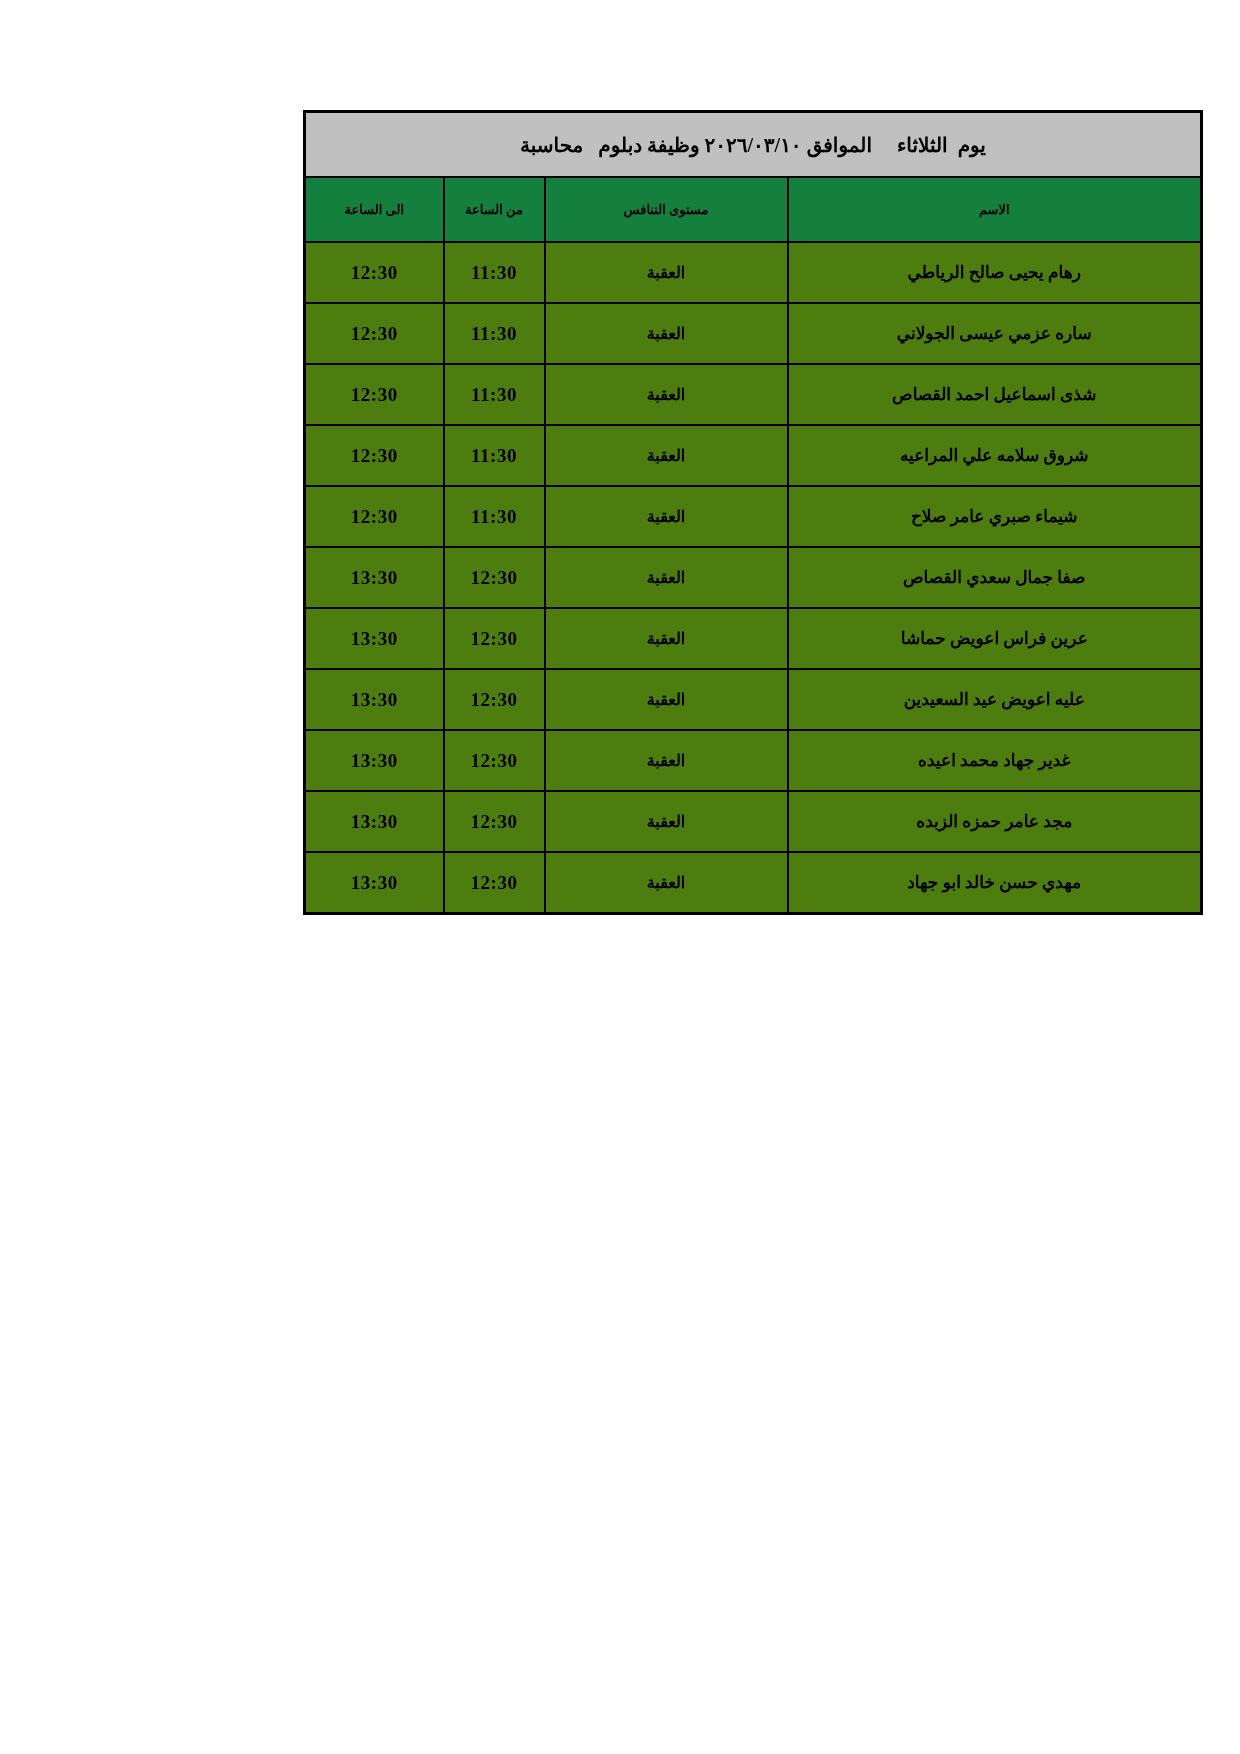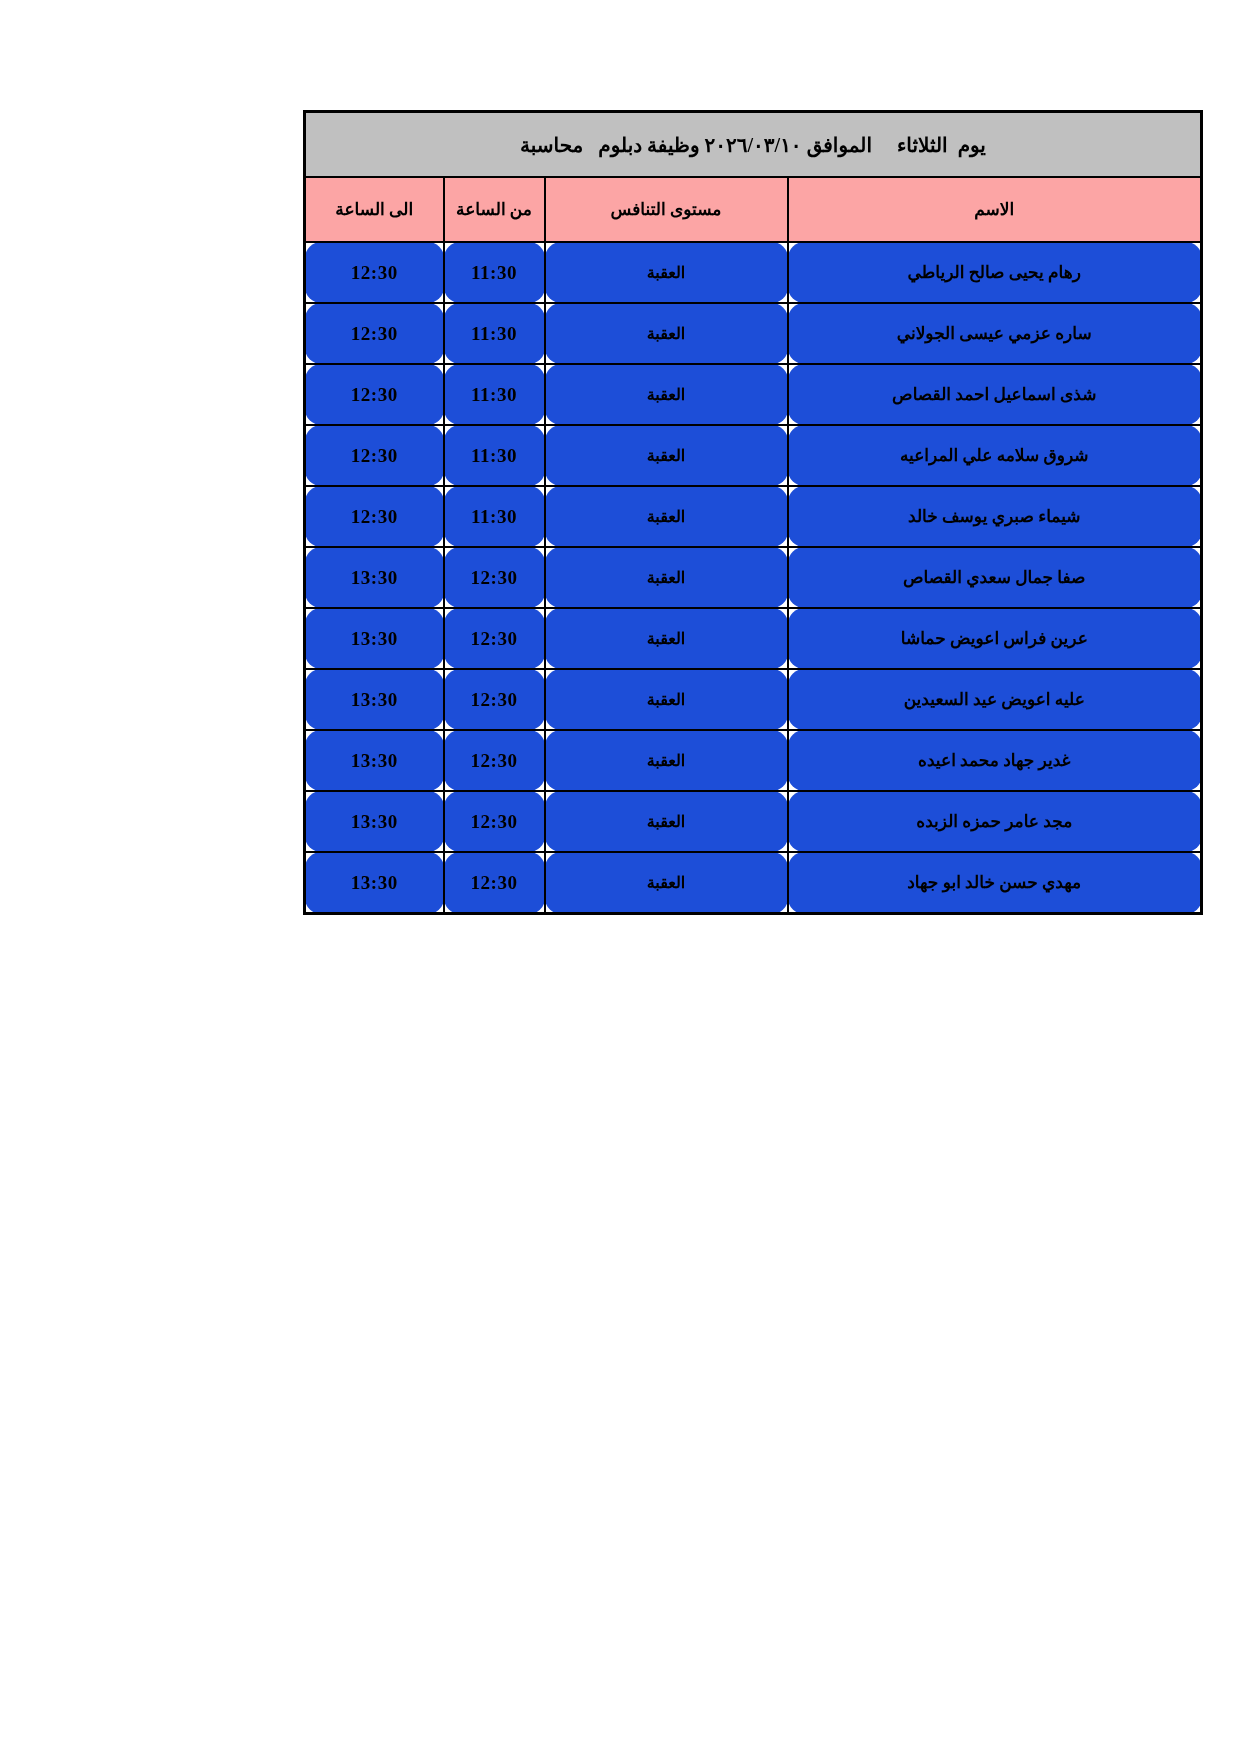--- a/index.html
+++ b/index.html
@@ -38,27 +38,26 @@
     overflow: hidden;
   }
   tr.title-row td {
     height: 63px;
     background: #c0c0c0;
     font-size: 20px;
     white-space: pre-wrap;
   }
   tr.head-row th {
     height: 63px;
-    font-size: 17px;
-    background: #fca5a5;
+    font-size: 13px;
+    background: #15803d;
   }
   tr.data-row td {
     height: 59px;
-    background: #1d4ed8;
-    border-radius: 16px;
+    background: #4d7c0f;
   }
   td.cell-name  { font-size: 17px; }
   td.cell-level { font-size: 16px; margin-left: 20px; }
   td.cell-time  {
     font-size: 19px;
     direction: ltr;
     letter-spacing: 0.5px;
   }
 </style>
 </head>
@@ -102,21 +101,21 @@
           <td class="cell-time">11:30</td>
           <td class="cell-time">12:30</td>
         </tr>
         <tr class="data-row">
           <td class="cell-name">شروق سلامه علي المراعيه</td>
           <td class="cell-level">العقبة</td>
           <td class="cell-time">11:30</td>
           <td class="cell-time">12:30</td>
         </tr>
         <tr class="data-row">
-          <td class="cell-name">شيماء صبري يوسف خالد</td>
+          <td class="cell-name">شيماء صبري عامر صلاح</td>
           <td class="cell-level">العقبة</td>
           <td class="cell-time">11:30</td>
           <td class="cell-time">12:30</td>
         </tr>
         <tr class="data-row">
           <td class="cell-name">صفا جمال سعدي القصاص</td>
           <td class="cell-level">العقبة</td>
           <td class="cell-time">12:30</td>
           <td class="cell-time">13:30</td>
         </tr>

